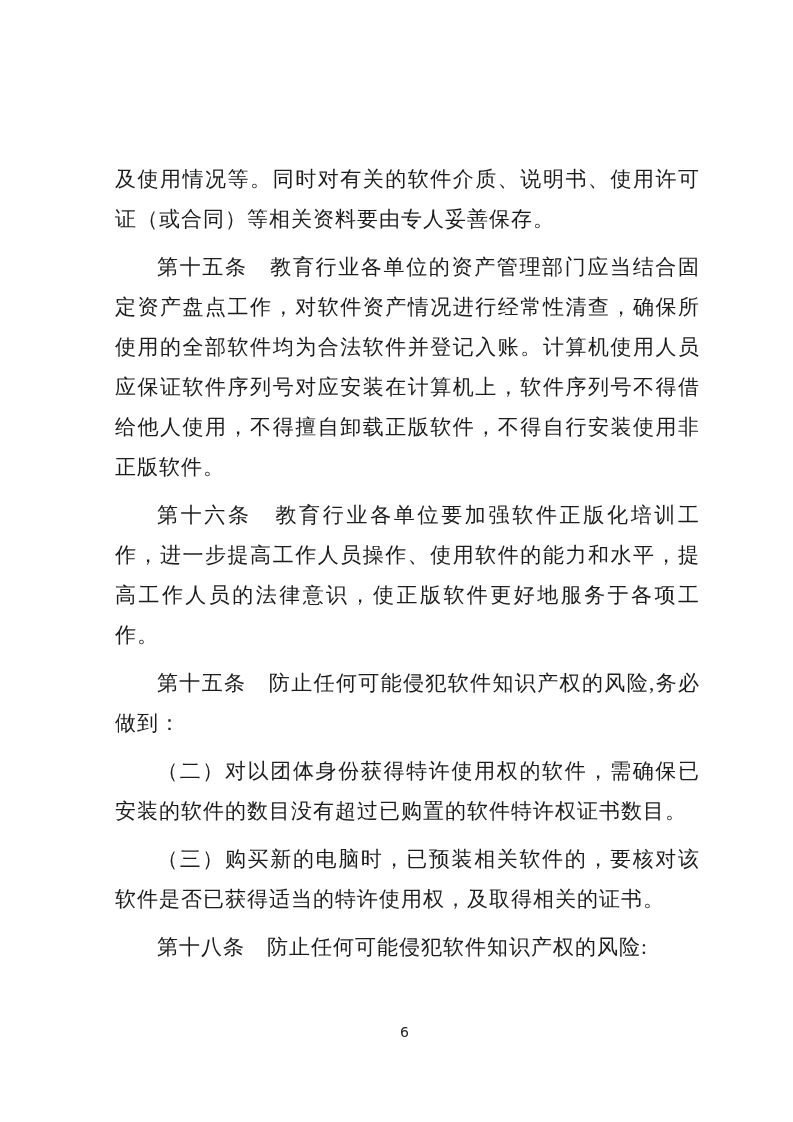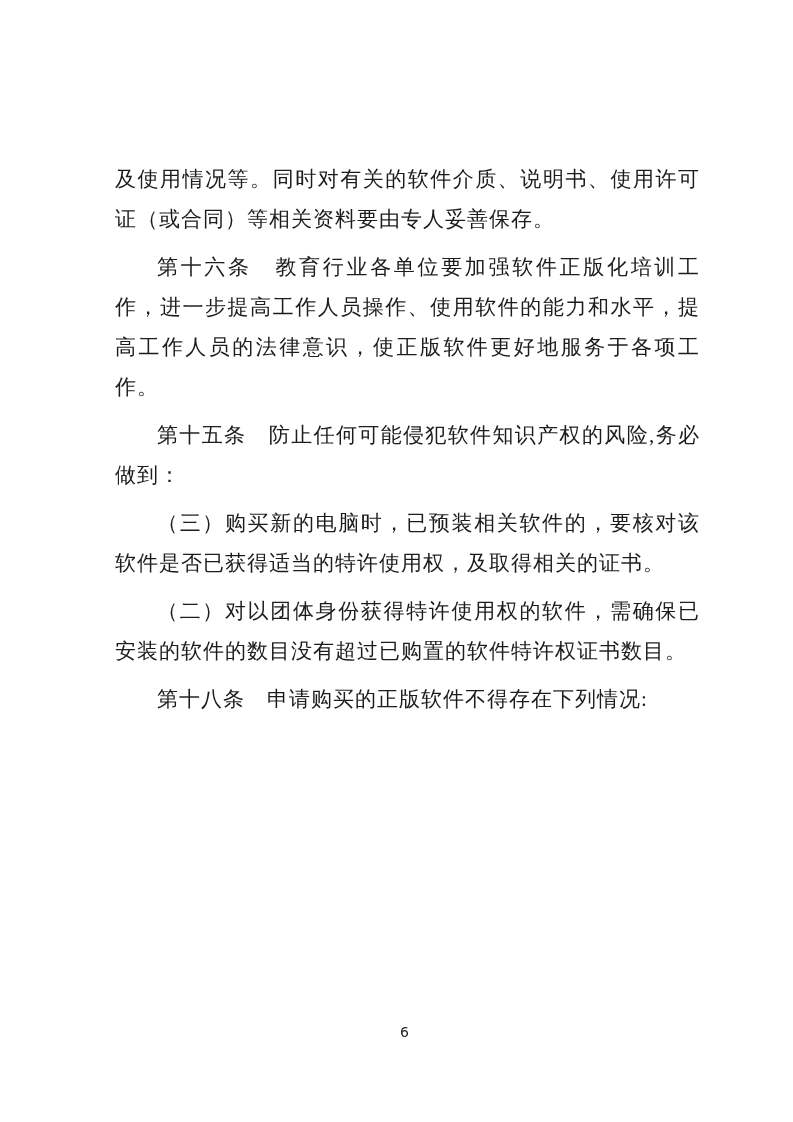--- a/index.html
+++ b/index.html
@@ -44,20 +44,21 @@
     line-height: 20px;
     font-family: "DejaVu Sans", sans-serif;
   }
 </style>
 </head>
 <body>
 
 <div class="page">
   <div class="content">
     <p>及使用情况等。同时对有关的软件介质、说明书、使用许可证（或合同）等相关资料要由专人妥善保存。</p>
+    <p class="indent">第十五条　教育行业各单位的资产管理部门应当结合固定资产盘点工作，对软件资产情况进行经常性清查，确保所使用的全部软件均为合法软件并登记入账。计算机使用人员应保证软件序列号对应安装在计算机上，软件序列号不得借给他人使用，不得擅自卸载正版软件，不得自行安装使用非正版软件。</p>
     <p class="indent">第十六条　教育行业各单位要加强软件正版化培训工作，进一步提高工作人员操作、使用软件的能力和水平，提高工作人员的法律意识，使正版软件更好地服务于各项工作。</p>
     <p class="indent">第十五条　防止任何可能侵犯软件知识产权的风险,务必做到：</p>
+    <p class="indent">（二）对以团体身份获得特许使用权的软件，需确保已安装的软件的数目没有超过已购置的软件特许权证书数目。</p>
     <p class="indent">（三）购买新的电脑时，已预装相关软件的，要核对该软件是否已获得适当的特许使用权，及取得相关的证书。</p>
-    <p class="indent">（二）对以团体身份获得特许使用权的软件，需确保已安装的软件的数目没有超过已购置的软件特许权证书数目。</p>
-    <p class="indent">第十八条　申请购买的正版软件不得存在下列情况:</p>
+    <p class="indent">第十八条　防止任何可能侵犯软件知识产权的风险:</p>
   </div>
   <div class="page-footer">6</div>
 </div>
 
 </body></html>

